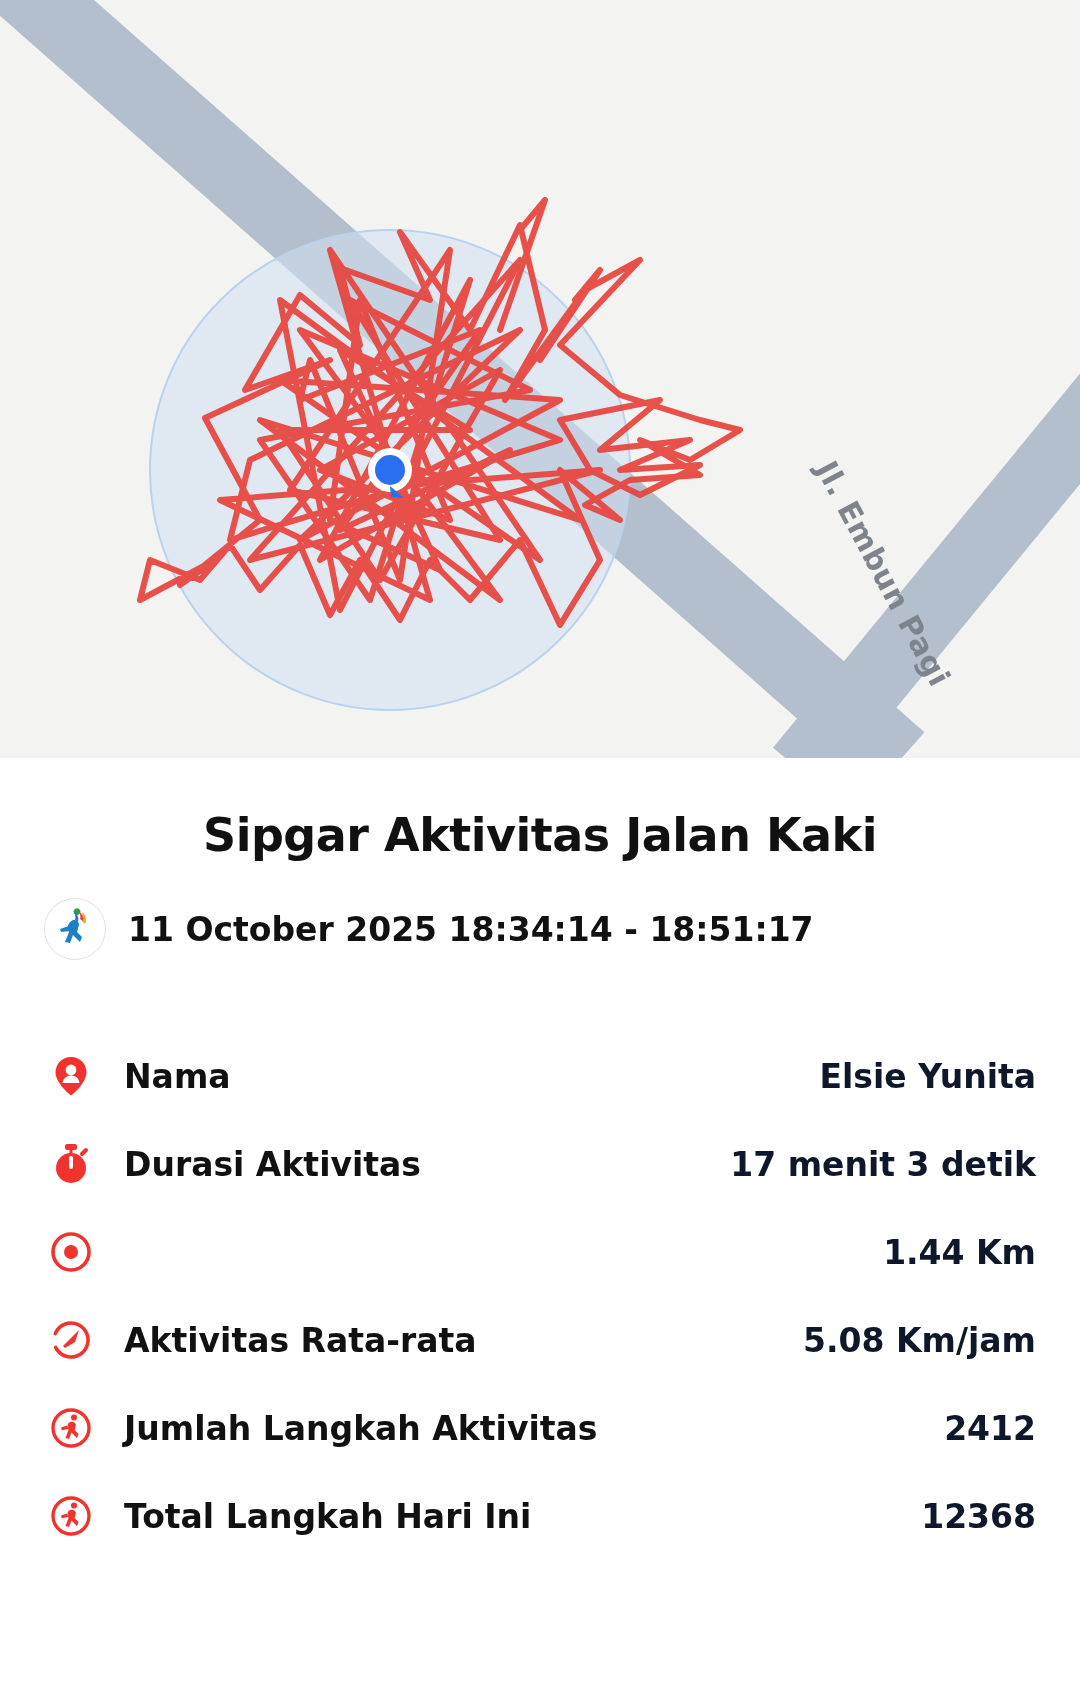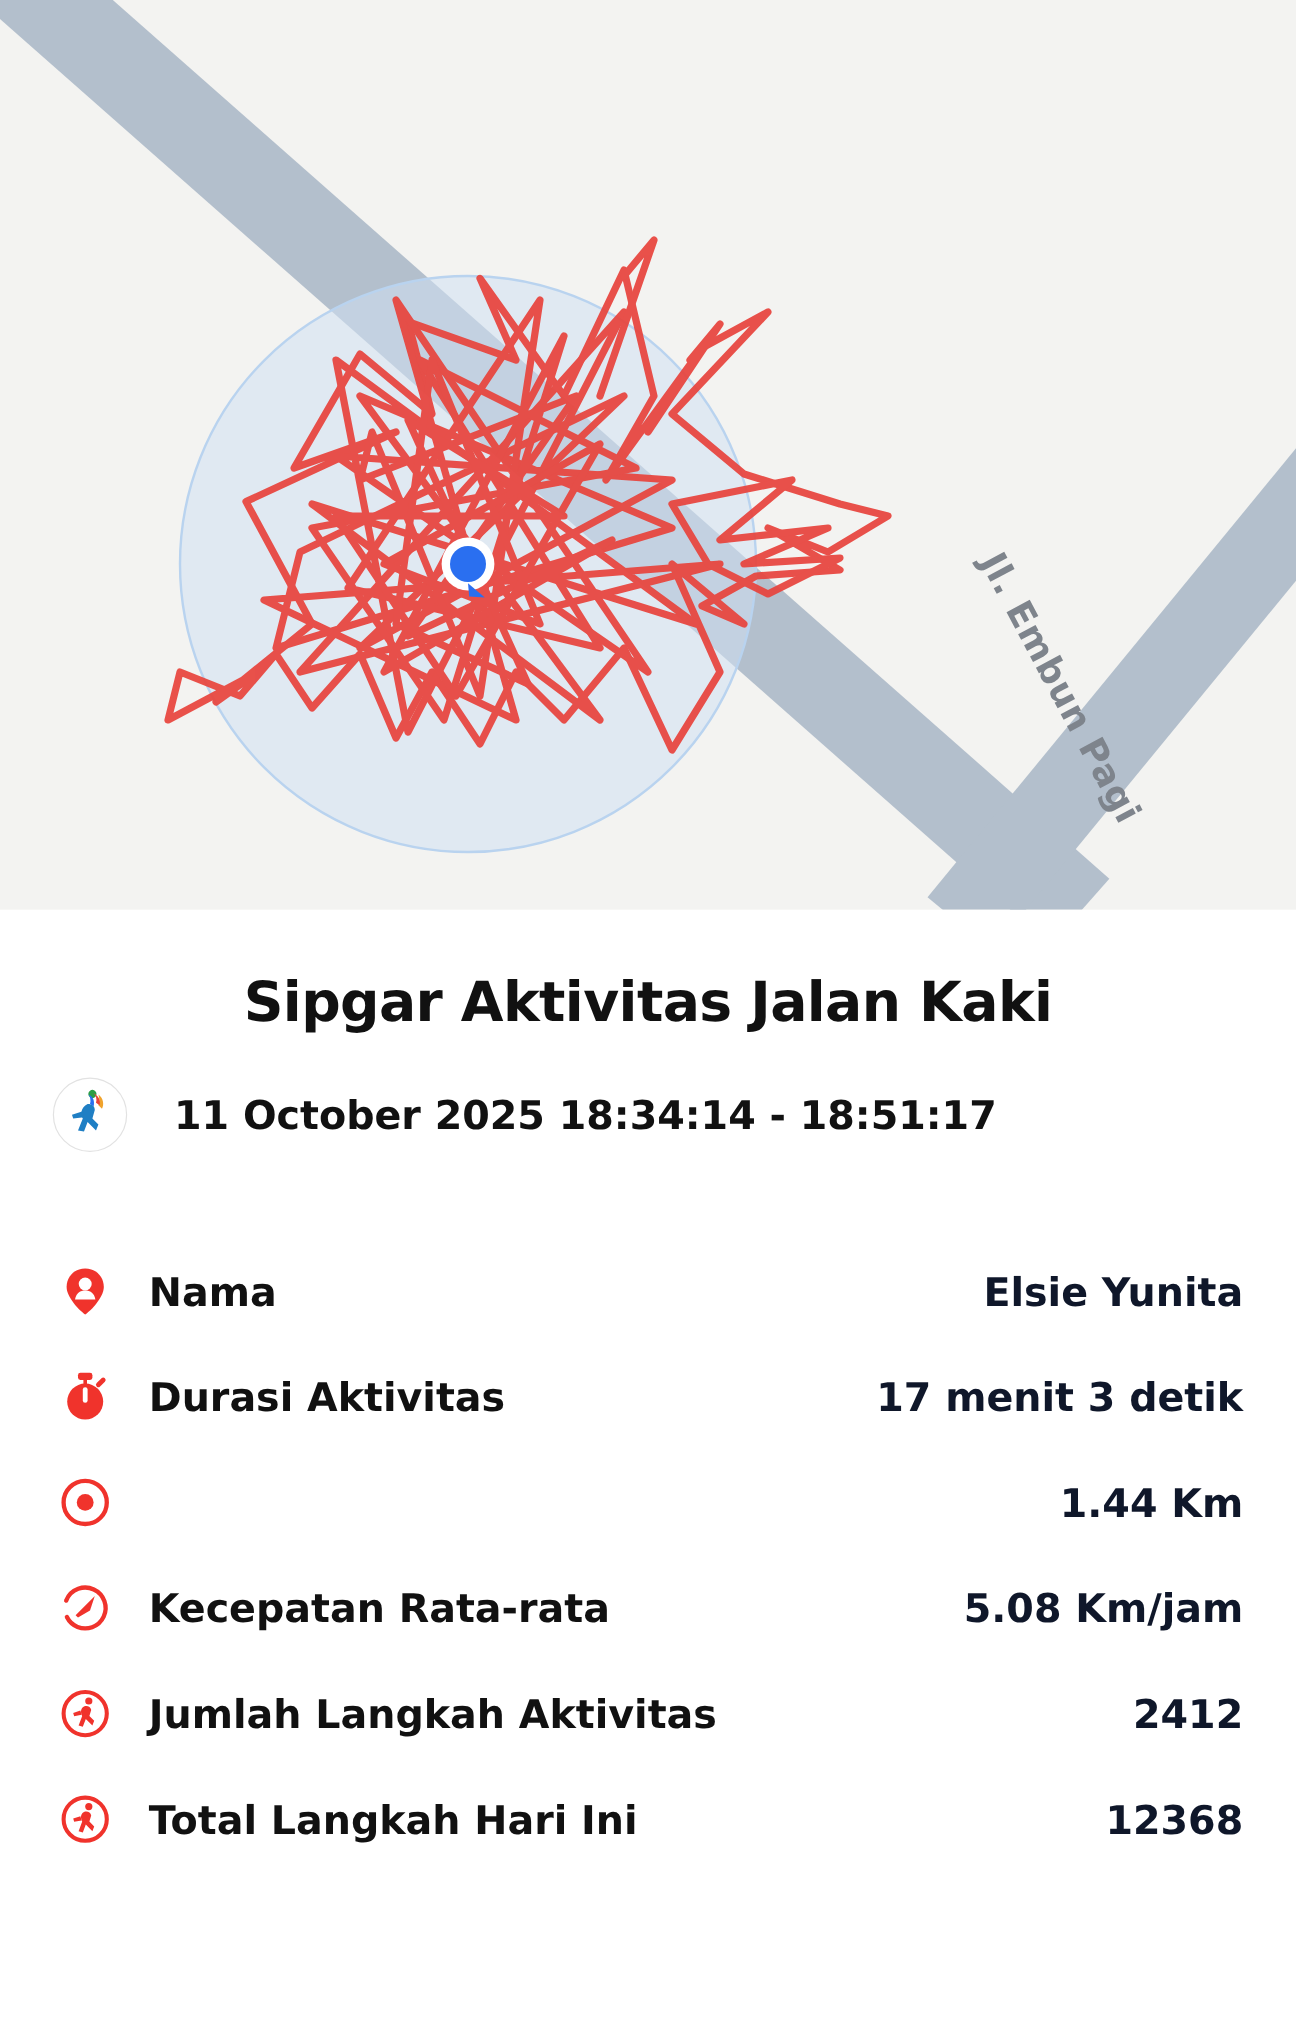--- a/index.html
+++ b/index.html
@@ -67,21 +67,20 @@
     display: flex;
     align-items: center;
     justify-content: center;
     flex: none;
     overflow: hidden;
   }
   .daterange {
     font-size: 33px;
     font-weight: 700;
     color: #111111;
-    margin-left: 17px;
   }
 
   
   .stats {
     margin-top: 72px;
   }
   .stat-row {
     display: flex;
     align-items: center;
     height: 88px;
@@ -201,21 +200,21 @@
         <div class="stat-value">1.44 Km</div>
       </div>
 
       <div class="stat-row">
         <div class="stat-icon">
           <svg width="44" height="44" viewBox="0 0 44 44" xmlns="http://www.w3.org/2000/svg">
             <path d="M22 5 C31.4 5 39 12.6 39 22 C39 31.4 31.4 39 22 39 C12.6 39 5 31.4 5 22 C5 12.6 12.6 5 22 5 Z" fill="none" stroke="#f0332c" stroke-width="3.6" stroke-linecap="round" stroke-dasharray="78 14" transform="rotate(-20 22 22)"></path>
             <path d="M14 28 L30 12 L26 24 L16 30 Z" fill="#f0332c"></path>
           </svg>
         </div>
-        <div class="stat-label">Kecepatan Rata-rata</div>
+        <div class="stat-label">Aktivitas Rata-rata</div>
         <div class="stat-value">5.08 Km/jam</div>
       </div>
 
       <div class="stat-row">
         <div class="stat-icon">
           <svg width="44" height="44" viewBox="0 0 44 44" xmlns="http://www.w3.org/2000/svg">
             <circle cx="22" cy="22" r="18" fill="none" stroke="#f0332c" stroke-width="3.4"></circle>
             <circle cx="25" cy="11.5" r="3" fill="#f0332c"></circle>
             <path d="M21 16 C24 15 26.5 16.5 27 19 L25.5 24 L29.5 28 L28 32 L22.5 26.5 L20 33 L16.5 32 L19.5 24 C18 21 18 17.5 21 16 Z" fill="#f0332c"></path>
             <path d="M18 19.5 L12 21.5 L12.8 24.2 L19 23 Z" fill="#f0332c"></path>

